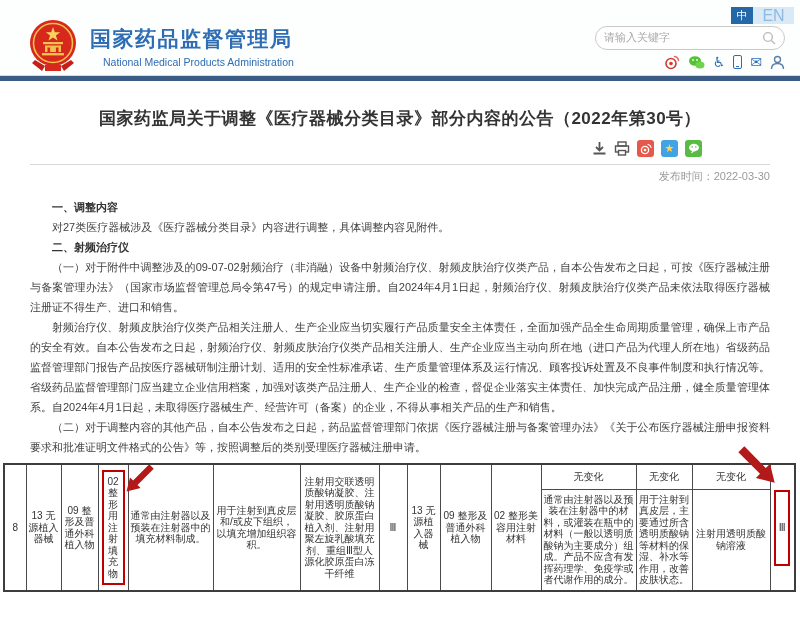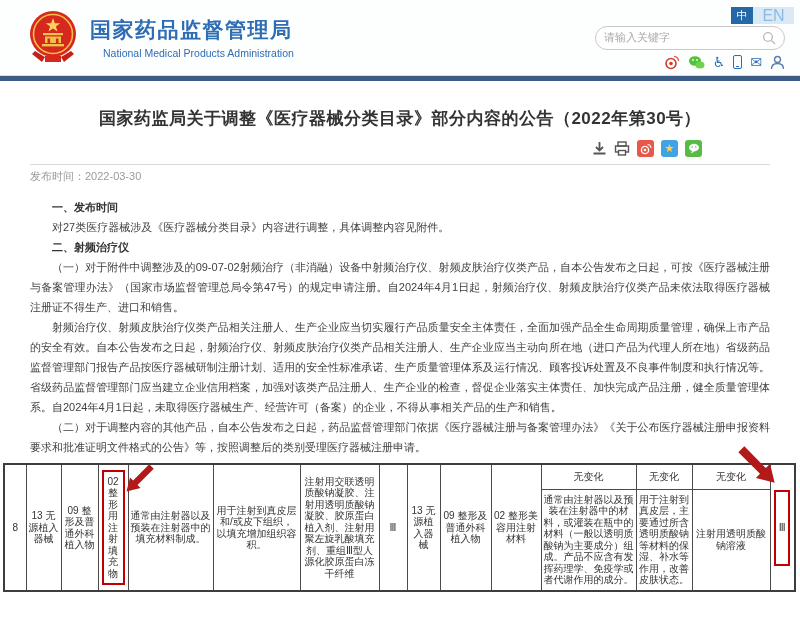--- a/index.html
+++ b/index.html
@@ -1,20 +1,20 @@
 <!DOCTYPE html>
 <html><head>
 <meta charset="utf-8">
 <style>
   * { margin:0; padding:0; box-sizing:border-box; }
   html,body { width:800px; height:621px; overflow:hidden; background:#fff;
     font-family:"Liberation Sans","DejaVu Sans",sans-serif; }
   
   .site-header { position:relative; height:75px; background:#fdfefe; }
-  .brand { position:absolute; left:28px; top:9px; display:flex; align-items:center; }
+  .brand { position:absolute; left:28px; top:18px; display:flex; align-items:center; }
   .emblem { width:50px; height:56px; }
   .brand-text { margin-left:12px; }
   .brand-zh { font-size:21px; font-weight:bold; color:#2e6db4; letter-spacing:1.5px; }
   .brand-en { font-size:10.5px; color:#2e6db4; margin-top:3px;margin-left:13px; }
   .lang-toggle { position:absolute; top:7px; right:6px; display:flex; }
   .lang-zh { width:22px; height:17px; background:#2468a8; color:#fff; font-size:11px;
     display:flex; align-items:center; justify-content:center; }
   .lang-en { width:41px; height:17px; background:#d9e9f6; color:#8fb9e0; font-size:16px;
     display:flex; align-items:center; justify-content:center; }
   .search-pill { position:absolute; top:26px; right:15px; width:190px; height:24px;
@@ -34,21 +34,21 @@
   .doc-title { margin-top:26px; text-align:center; font-size:17px; font-weight:600;
     color:#333; letter-spacing:0.5px; }
   .action-row { margin-top:10px; display:flex; justify-content:flex-end; gap:7px;
     align-items:center; padding-right:68px; height:17px; }
   .badge { width:17px; height:17px; border-radius:3px; display:flex; align-items:center;
     justify-content:center; }
   .badge-weibo { background:#e6584a; }
   .badge-qzone { background:#43a3e2; color:#ffd24d; font-size:11px; line-height:11px; }
   .badge-wechat { background:#58bb43; }
   .separator { border-top:1px solid #d9d9d9; margin-top:7px; }
-  .pub-row { margin-top:4px; text-align:left; font-size:11px; color:#9a9a9a; }
+  .pub-row { margin-top:4px; text-align:right; font-size:11px; color:#9a9a9a; }
   .body-text { margin-top:13px; }
   .body-text p { font-size:11px; line-height:20px; color:#3f3f3f; text-indent:2em;
     text-align:justify; }
   .body-text p.hd { font-weight:bold; color:#333; }
   
   .table-wrap { position:relative; margin:6px 3px 0 3px; }
   table.cat { border-collapse:collapse; table-layout:fixed; width:791px;
     border:2px solid #3d3d3d; }
   table.cat td { border:1px solid #4a4a4a; font-size:10px; line-height:11.5px;
     color:#333; text-align:center; vertical-align:middle; padding:1px 2px;
@@ -155,21 +155,21 @@
     </span>
   </div>
 
   <div class="separator"></div>
 
   <div class="pub-row">
     <span>发布时间：</span><span>2022-03-30</span>
   </div>
 
   <div class="body-text">
-    <p class="hd">一、发布时间</p>
+    <p class="hd">一、调整内容</p>
     <p>对27类医疗器械涉及《医疗器械分类目录》内容进行调整，具体调整内容见附件。</p>
     <p class="hd">二、射频治疗仪</p>
     <p>（一）对于附件中调整涉及的09-07-02射频治疗（非消融）设备中射频治疗仪、射频皮肤治疗仪类产品，自本公告发布之日起，可按《医疗器械注册与备案管理办法》（国家市场监督管理总局令第47号）的规定申请注册。自2024年4月1日起，射频治疗仪、射频皮肤治疗仪类产品未依法取得医疗器械注册证不得生产、进口和销售。</p>
     <p>射频治疗仪、射频皮肤治疗仪类产品相关注册人、生产企业应当切实履行产品质量安全主体责任，全面加强产品全生命周期质量管理，确保上市产品的安全有效。自本公告发布之日起，射频治疗仪、射频皮肤治疗仪类产品相关注册人、生产企业应当主动向所在地（进口产品为代理人所在地）省级药品监督管理部门报告产品按医疗器械研制注册计划、适用的安全性标准承诺、生产质量管理体系及运行情况、顾客投诉处置及不良事件制度和执行情况等。省级药品监督管理部门应当建立企业信用档案，加强对该类产品注册人、生产企业的检查，督促企业落实主体责任、加快完成产品注册，健全质量管理体系。自2024年4月1日起，未取得医疗器械生产、经营许可（备案）的企业，不得从事相关产品的生产和销售。</p>
     <p>（二）对于调整内容的其他产品，自本公告发布之日起，药品监督管理部门依据《医疗器械注册与备案管理办法》《关于公布医疗器械注册申报资料要求和批准证明文件格式的公告》等，按照调整后的类别受理医疗器械注册申请。</p>
   </div>
 </div>
 
 <div class="table-wrap">
   <svg class="red-arrow arrow-1" width="34" height="30" viewBox="0 0 24 24">

